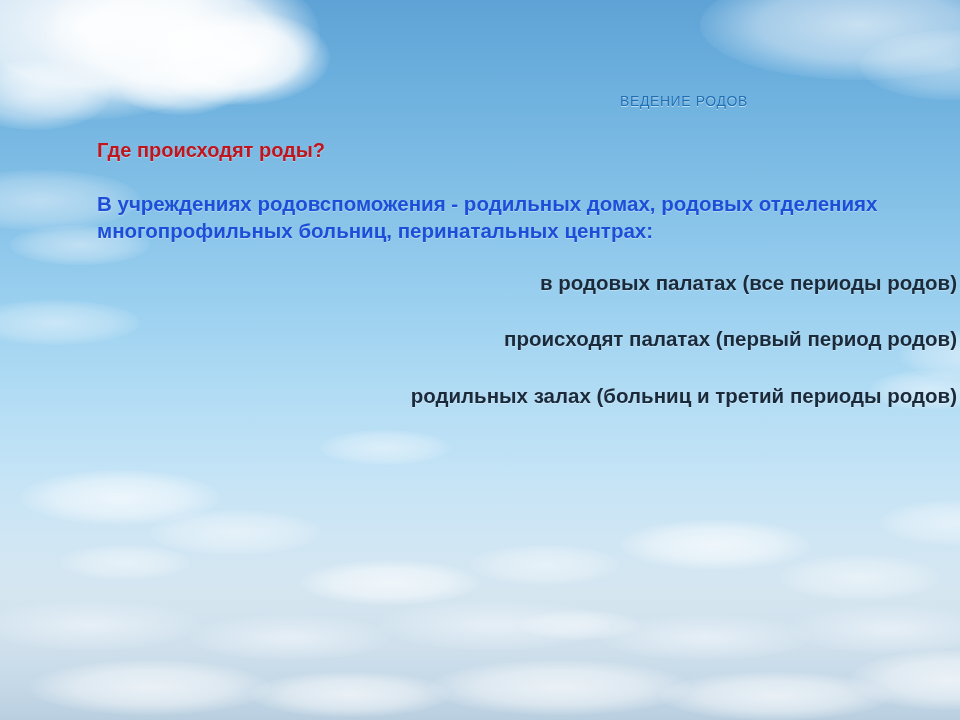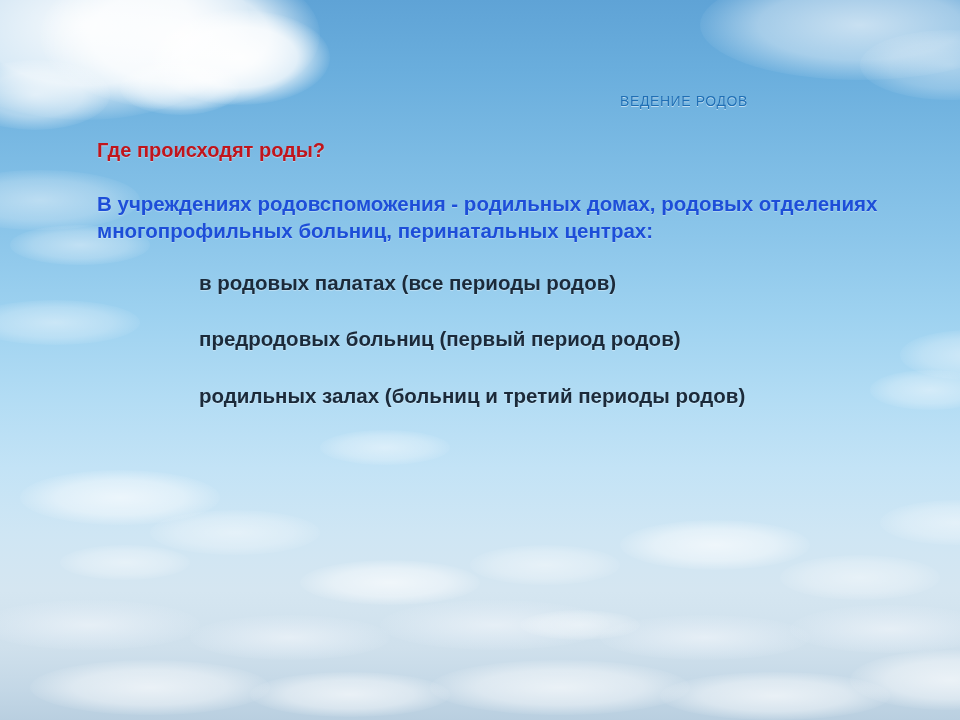--- a/index.html
+++ b/index.html
@@ -146,20 +146,21 @@
     list-style: none;
   }
   .bullets li {
     font-size: 20.5px;
     font-weight: bold;
     color: #1b2a3a;
     line-height: 1.2;
     margin: 0 0 32px 0;
     padding-left: 102px;
     text-shadow: 0 1px 1px rgba(255,255,255,0.35);
+    text-align: right;
   }
   .bullets li:last-child { margin-bottom: 0; }
 </style>
 </head>
 <body>
 
 <div class="slide">
 
   <div class="sky"></div>
 
@@ -204,18 +205,18 @@
 
   <div class="slide-header">ВЕДЕНИЕ РОДОВ</div>
 
   <div class="body-block">
     <p class="q-line">Где происходят роды?</p>
 
     <p class="lead">В учреждениях родовспоможения - родильных домах, родовых отделениях многопрофильных больниц, перинатальных центрах:</p>
 
     <ul class="bullets">
       <li>в родовых палатах (все периоды родов)</li>
-      <li>предродовых больниц (первый период родов)</li>
+      <li>происходят палатах (первый период родов)</li>
       <li>родильных залах (больниц и третий периоды родов)</li>
     </ul>
   </div>
 
 </div>
 
 </body></html>

